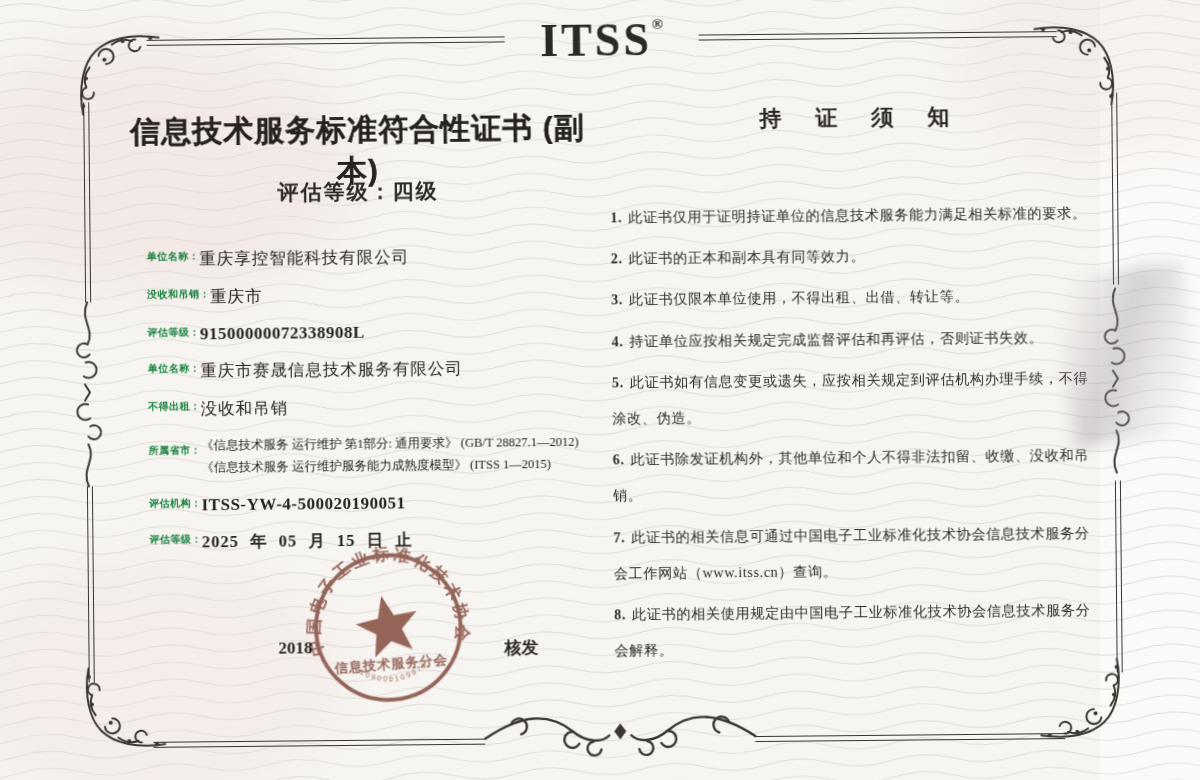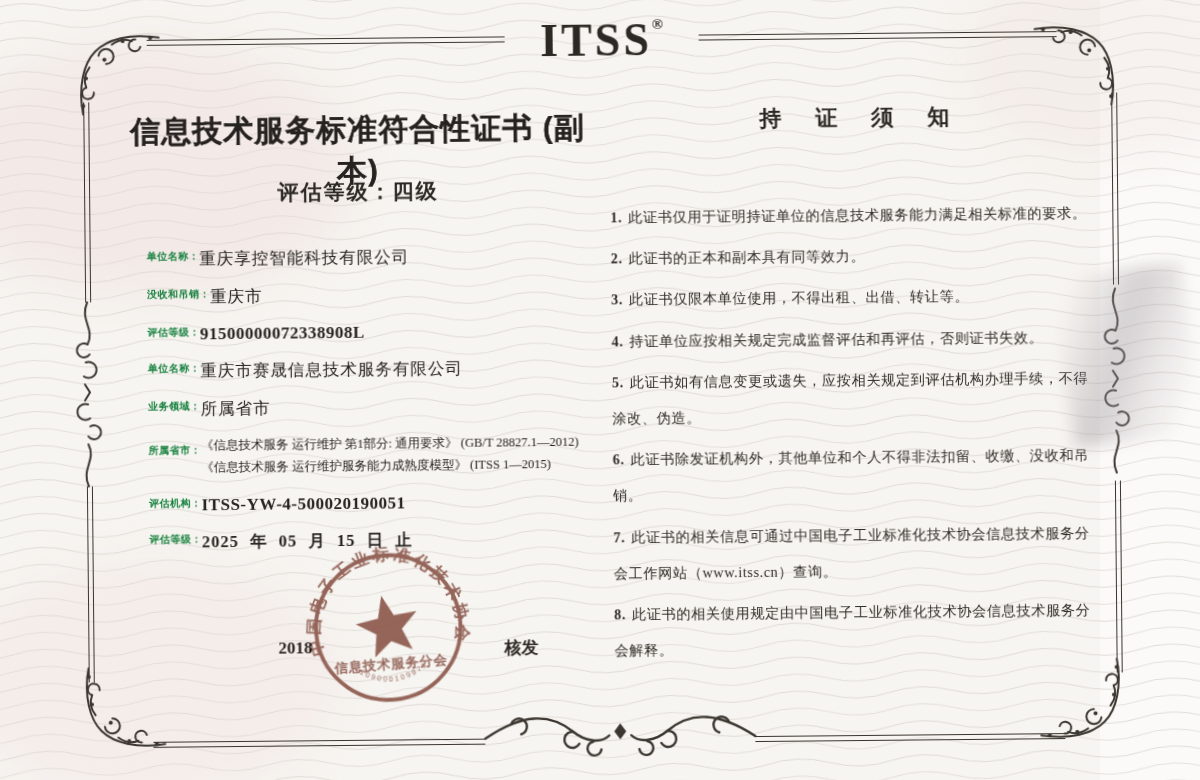--- a/index.html
+++ b/index.html
@@ -251,22 +251,22 @@
       </div>
       <div class="frow">
         <span class="flabel">评估等级：</span>
         <span class="fvalue mono">91500000072338908L</span>
       </div>
       <div class="frow">
         <span class="flabel">单位名称：</span>
         <span class="fvalue">重庆市赛晟信息技术服务有限公司</span>
       </div>
       <div class="frow">
-        <span class="flabel">业务领域：</span>
-        <span class="fvalue">所属省市</span>
+        <span class="flabel">不得出租：</span>
+        <span class="fvalue">没收和吊销</span>
       </div>
       <div class="frow basis">
         <span class="flabel">所属省市：</span>
         <span class="fvalue">
           <span>《信息技术服务 运行维护 第1部分: 通用要求》 (GB/T 28827.1—2012)</span><br>
           <span>《信息技术服务 运行维护服务能力成熟度模型》 (ITSS 1—2015)</span>
         </span>
       </div>
       <div class="frow">
         <span class="flabel">评估机构：</span>

